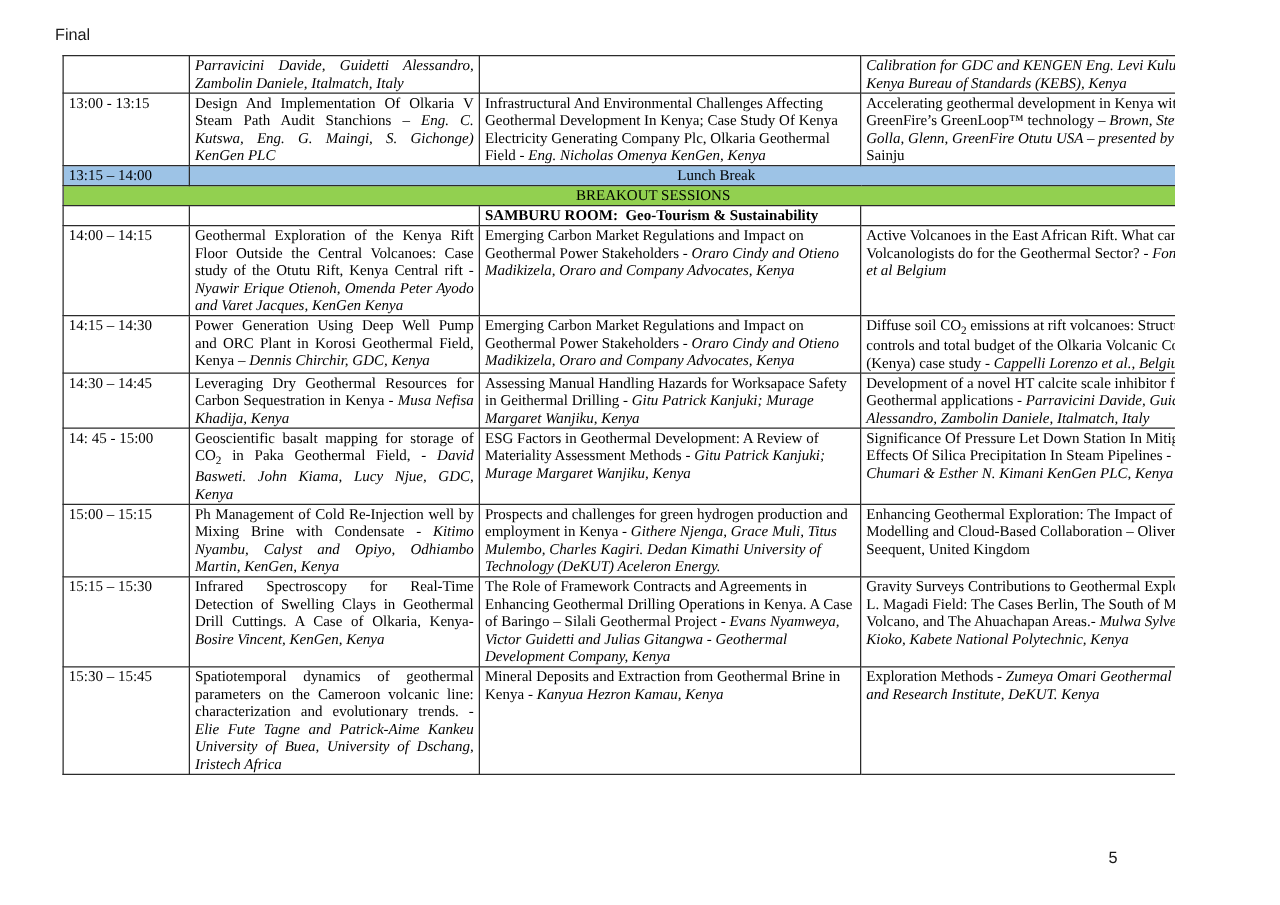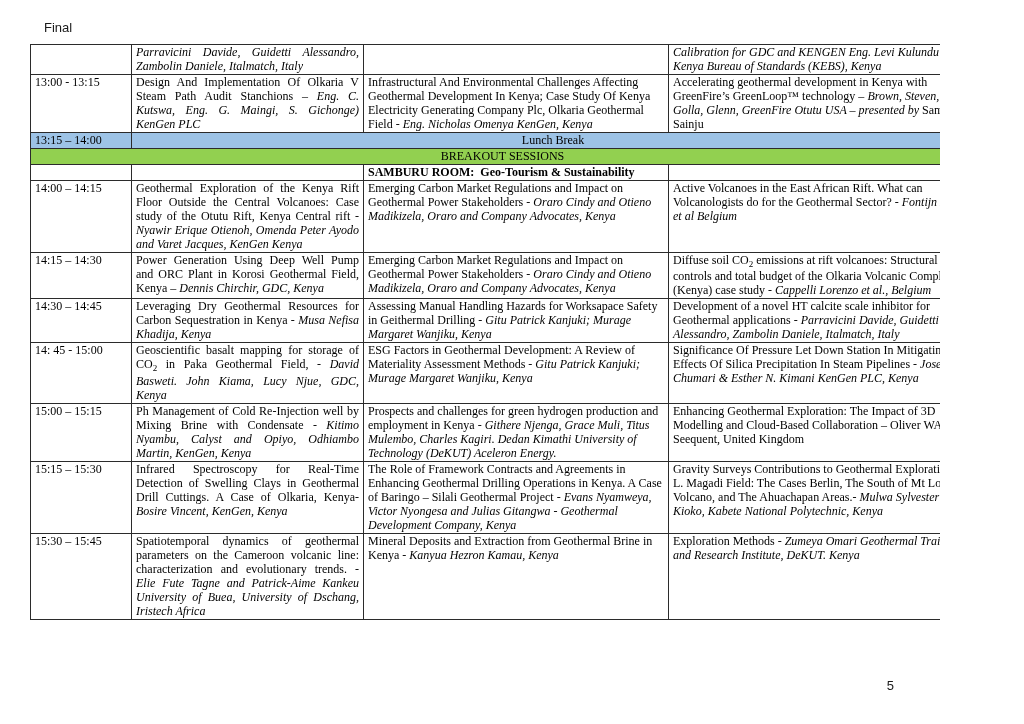--- a/index.html
+++ b/index.html
@@ -1,20 +1,20 @@
 <!DOCTYPE html>
 <html style="--lunch-bg: #9DC3E6; --breakout-bg: #92D050;"><head>
 <meta charset="utf-8">
 <style>
   html,body{margin:0;padding:0;background:#ffffff;}
   .page{position:relative;width:940px;height:724px;background:#ffffff;overflow:hidden;
         font-family:"Liberation Serif", serif;color:#000;}
   .watermark{position:absolute;left:44px;top:20px;font-family:"Liberation Sans", sans-serif;
              font-size:13px;color:#1a1a1a;}
-  table.schedule{position:absolute;left:30px;top:44px;width:944px;border-collapse:collapse;
+  table.schedule{position:absolute;left:50px;top:44px;width:944px;border-collapse:collapse;
                  table-layout:fixed;}
   table.schedule td{border:1px solid #2b2b2b;vertical-align:top;font-size:12px;line-height:14px;
                     padding:0 4px 1px 4px;overflow:hidden;}
   td.time-cell{padding-left:9px;white-space:nowrap;}
   td.track1{text-align:justify;}
   td.track2,td.track3{text-align:left;}
   tr.lunch td{background:var(--lunch-bg);}
   tr.lunch td.label-cell{text-align:center;}
   tr.banner td{background:var(--breakout-bg);text-align:center;}
   td .b{font-weight:bold;}
@@ -87,21 +87,21 @@
         </tr>
         <tr>
           <td class="time-cell">15:00 – 15:15</td>
           <td class="track1"><span>Ph Management of Cold Re-Injection well by Mixing Brine with Condensate - </span><span style="font-style: italic;">Kitimo Nyambu, Calyst and Opiyo, Odhiambo Martin, KenGen, Kenya</span></td>
           <td class="track2"><span>Prospects and challenges for green hydrogen production and employment in Kenya - </span><span style="font-style: italic;">Githere Njenga, Grace Muli, Titus Mulembo, Charles Kagiri. Dedan Kimathi University of Technology (DeKUT) Aceleron Energy.</span></td>
           <td class="track3"><span>Enhancing Geothermal Exploration: The Impact of 3D Modelling and Cloud-Based Collaboration – Oliver WARD, Seequent, United Kingdom</span></td>
         </tr>
         <tr>
           <td class="time-cell">15:15 – 15:30</td>
           <td class="track1"><span>Infrared Spectroscopy for Real-Time Detection of Swelling Clays in Geothermal Drill Cuttings. A Case of Olkaria, Kenya- </span><span style="font-style: italic;">Bosire Vincent, KenGen, Kenya</span></td>
-          <td class="track2"><span>The Role of Framework Contracts and Agreements in Enhancing Geothermal Drilling Operations in Kenya. A Case of Baringo – Silali Geothermal Project - </span><span style="font-style: italic;">Evans Nyamweya, Victor Nyongesa and Julias Gitangwa - Geothermal Development Company, Kenya</span></td>
+          <td class="track2"><span>The Role of Framework Contracts and Agreements in Enhancing Geothermal Drilling Operations in Kenya. A Case of Baringo – Silali Geothermal Project - </span><span style="font-style: italic;">Evans Nyamweya, Victor Guidetti and Julias Gitangwa - Geothermal Development Company, Kenya</span></td>
           <td class="track3"><span>Gravity Surveys Contributions to Geothermal Exploration in L. Magadi Field: The Cases Berlin, The South of Mt Longnot Volcano, and The Ahuachapan Areas.- </span><span style="font-style: italic;">Mulwa Sylvester Kioko, Kabete National Polytechnic, Kenya</span></td>
         </tr>
         <tr>
           <td class="time-cell">15:30 – 15:45</td>
           <td class="track1"><span>Spatiotemporal dynamics of geothermal parameters on the Cameroon volcanic line: characterization and evolutionary trends. - </span><span style="font-style: italic;">Elie Fute Tagne and Patrick-Aime Kankeu University of Buea, University of Dschang, Iristech Africa</span></td>
           <td class="track2"><span>Mineral Deposits and Extraction from Geothermal Brine in Kenya - </span><span style="font-style: italic;">Kanyua Hezron Kamau, Kenya</span></td>
           <td class="track3"><span>Exploration Methods - </span><span style="font-style: italic;">Zumeya Omari Geothermal Training and Research Institute, DeKUT. Kenya</span></td>
         </tr>
       </tbody>
   </table>

